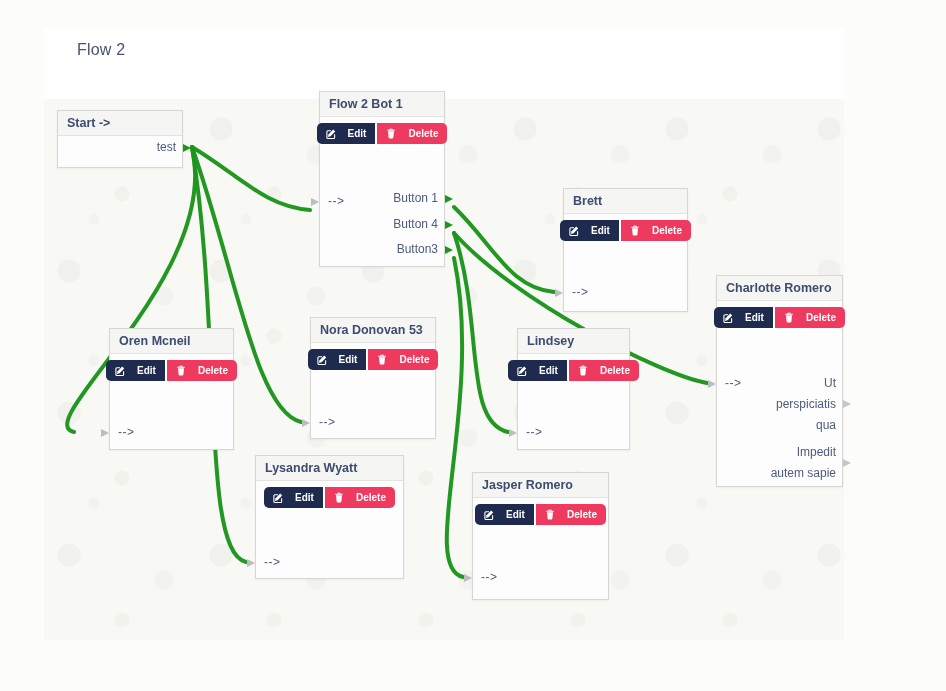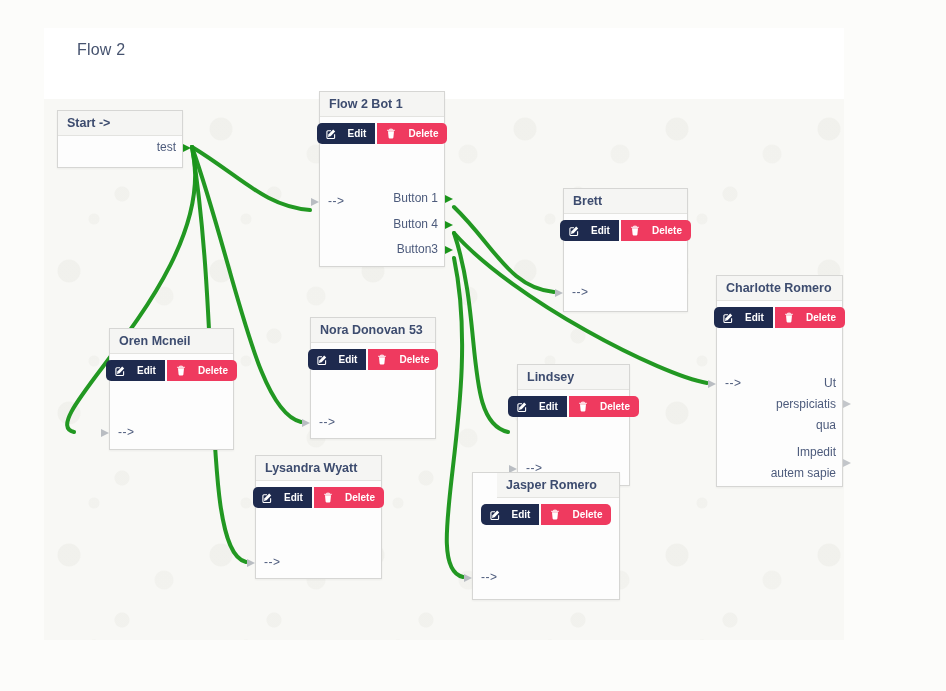--- a/index.html
+++ b/index.html
@@ -218,21 +218,21 @@
           <path d="M2 3.2 h6 l-.6 6.4 a.9 .9 0 0 1 -.9 .8 H3.5 a.9 .9 0 0 1 -.9 -.8 Z" fill="#fff"></path>
           <path d="M1.2 2.3 h7.6" stroke="#fff" stroke-width="1"></path>
           <path d="M3.7 2.1 v-.9 h2.6 v.9" stroke="#fff" stroke-width="1" fill="none"></path>
         </svg>
         <span>Delete</span>
       </button>
     </div>
     <div class="port-label in" style="top: 105px;">--&gt;</div>
     <div class="tri in-tri" style="top: 105px;"></div>
   </div>
-<div class="node" style="left: 255px; top: 455px; width: 127px; height: 124px;">
+<div class="node" style="left: 255px; top: 455px; width: 149px; height: 124px;">
     <div class="node-header">Lysandra Wyatt</div>
     <div class="btn-row">
       <button class="btn btn-edit" style="background: rgb(30, 42, 78);">
         <svg width="10" height="10" viewBox="0 0 10 10">
           <path d="M8.6 5.2 v3.3 a1 1 0 0 1 -1 1 H1.9 a1 1 0 0 1 -1 -1 V2.8 a1 1 0 0 1 1 -1 H5" stroke="#fff" stroke-width="1.1" fill="none"></path>
           <path d="M7.2 0.6 l2 2 L4.6 7.2 l-2.7 .7 .7 -2.7 Z" fill="#fff"></path>
         </svg>
         <span>Edit</span>
       </button>
       <button class="btn btn-delete" style="background: rgb(239, 58, 95);">
@@ -240,21 +240,21 @@
           <path d="M2 3.2 h6 l-.6 6.4 a.9 .9 0 0 1 -.9 .8 H3.5 a.9 .9 0 0 1 -.9 -.8 Z" fill="#fff"></path>
           <path d="M1.2 2.3 h7.6" stroke="#fff" stroke-width="1"></path>
           <path d="M3.7 2.1 v-.9 h2.6 v.9" stroke="#fff" stroke-width="1" fill="none"></path>
         </svg>
         <span>Delete</span>
       </button>
     </div>
     <div class="port-label in" style="top: 107px;">--&gt;</div>
     <div class="tri in-tri" style="top: 107px;"></div>
   </div>
-<div class="node" style="left: 517px; top: 328px; width: 113px; height: 122px; margin-top: 36px;">
+<div class="node" style="left: 517px; top: 328px; width: 113px; height: 122px;">
     <div class="node-header">Lindsey</div>
     <div class="btn-row">
       <button class="btn btn-edit" style="background: rgb(30, 42, 78);">
         <svg width="10" height="10" viewBox="0 0 10 10">
           <path d="M8.6 5.2 v3.3 a1 1 0 0 1 -1 1 H1.9 a1 1 0 0 1 -1 -1 V2.8 a1 1 0 0 1 1 -1 H5" stroke="#fff" stroke-width="1.1" fill="none"></path>
           <path d="M7.2 0.6 l2 2 L4.6 7.2 l-2.7 .7 .7 -2.7 Z" fill="#fff"></path>
         </svg>
         <span>Edit</span>
       </button>
       <button class="btn btn-delete" style="background: rgb(239, 58, 95);">
@@ -262,21 +262,21 @@
           <path d="M2 3.2 h6 l-.6 6.4 a.9 .9 0 0 1 -.9 .8 H3.5 a.9 .9 0 0 1 -.9 -.8 Z" fill="#fff"></path>
           <path d="M1.2 2.3 h7.6" stroke="#fff" stroke-width="1"></path>
           <path d="M3.7 2.1 v-.9 h2.6 v.9" stroke="#fff" stroke-width="1" fill="none"></path>
         </svg>
         <span>Delete</span>
       </button>
     </div>
     <div class="port-label in" style="top: 104px;">--&gt;</div>
     <div class="tri in-tri" style="top: 104px;"></div>
   </div>
-<div class="node" style="left: 472px; top: 472px; width: 148px; height: 128px; padding-left: 24px;">
+<div class="node" style="left: 472px; top: 472px; width: 137px; height: 128px;">
     <div class="node-header">Jasper Romero</div>
     <div class="btn-row">
       <button class="btn btn-edit" style="background: rgb(30, 42, 78);">
         <svg width="10" height="10" viewBox="0 0 10 10">
           <path d="M8.6 5.2 v3.3 a1 1 0 0 1 -1 1 H1.9 a1 1 0 0 1 -1 -1 V2.8 a1 1 0 0 1 1 -1 H5" stroke="#fff" stroke-width="1.1" fill="none"></path>
           <path d="M7.2 0.6 l2 2 L4.6 7.2 l-2.7 .7 .7 -2.7 Z" fill="#fff"></path>
         </svg>
         <span>Edit</span>
       </button>
       <button class="btn btn-delete" style="background: rgb(239, 58, 95);">

